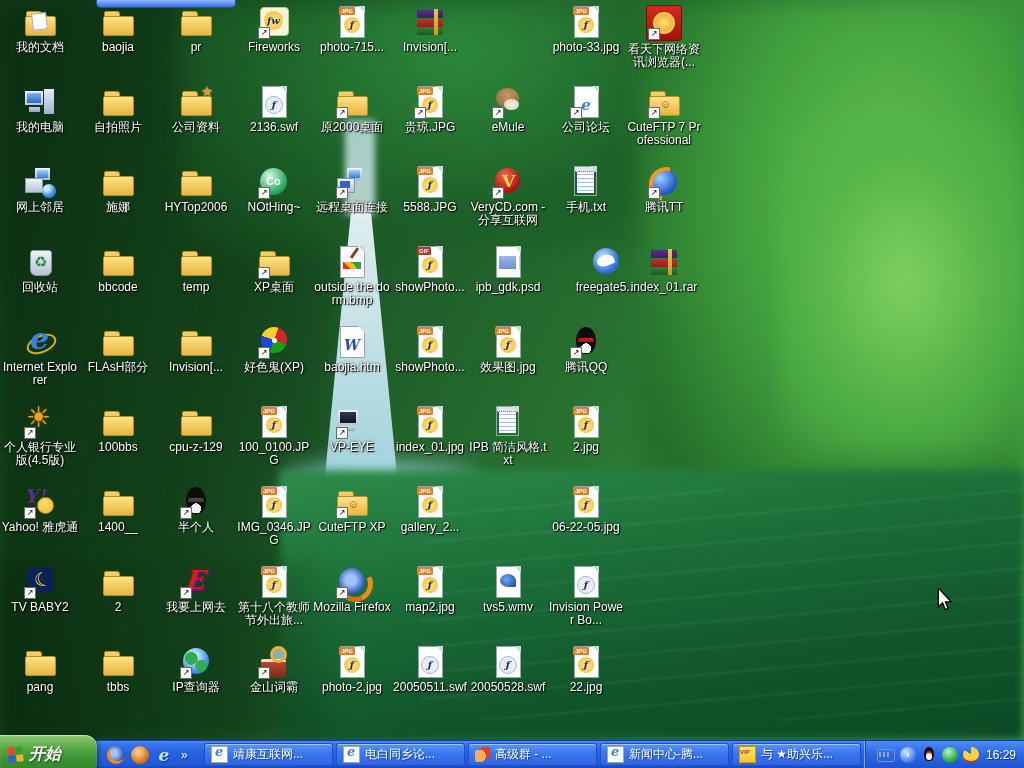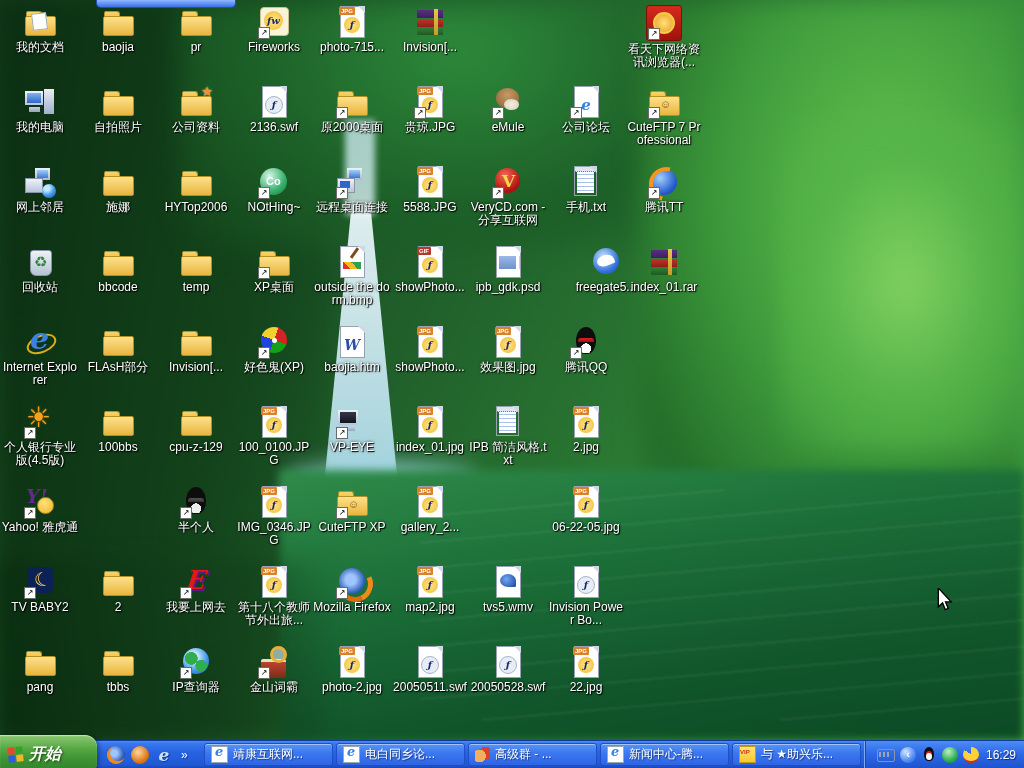--- a/index.html
+++ b/index.html
@@ -278,20 +278,28 @@
           <span class="page"></span>
           <span class="glyph fw"></span>
           <span class="badge">JPG</span>
         </div>
         <div class="icon-label">photo-715...</div>
       </div>
       <div class="desktop-icon" style="left: 391px; top: 5px;">
         <div class="vis v-rar"></div>
         <div class="icon-label">Invision[...</div>
       </div>
+      <div class="desktop-icon" style="left: 547px; top: 5px;">
+        <div class="vis v-file">
+          <span class="page"></span>
+          <span class="glyph fw"></span>
+          <span class="badge">JPG</span>
+        </div>
+        <div class="icon-label">photo-33.jpg</div>
+      </div>
       <div class="desktop-icon" style="left: 625px; top: 5px;">
         <div class="vis v-app-red">
           <span class="shortcut-arrow">↗</span>
         </div>
         <div class="icon-label">看天下网络资讯浏览器(...</div>
       </div>
       <div class="desktop-icon" style="left: 1px; top: 85px;">
         <div class="vis v-computer"></div>
         <div class="icon-label">我的电脑</div>
       </div>
@@ -539,20 +547,24 @@
           <span class="glyph fw"></span>
           <span class="badge">JPG</span>
         </div>
         <div class="icon-label">2.jpg</div>
       </div>
       <div class="desktop-icon" style="left: 1px; top: 485px;">
         <div class="vis v-yahoo">
           <span class="shortcut-arrow">↗</span>
         </div>
         <div class="icon-label">Yahoo! 雅虎通</div>
+      </div>
+      <div class="desktop-icon" style="left: 79px; top: 485px;">
+        <div class="vis v-folder"></div>
+        <div class="icon-label">1400__</div>
       </div>
       <div class="desktop-icon" style="left: 157px; top: 485px;">
         <div class="vis v-qq-black">
           <span class="shortcut-arrow">↗</span>
         </div>
         <div class="icon-label">半个人</div>
       </div>
       <div class="desktop-icon" style="left: 235px; top: 485px;">
         <div class="vis v-file">
           <span class="page"></span>

